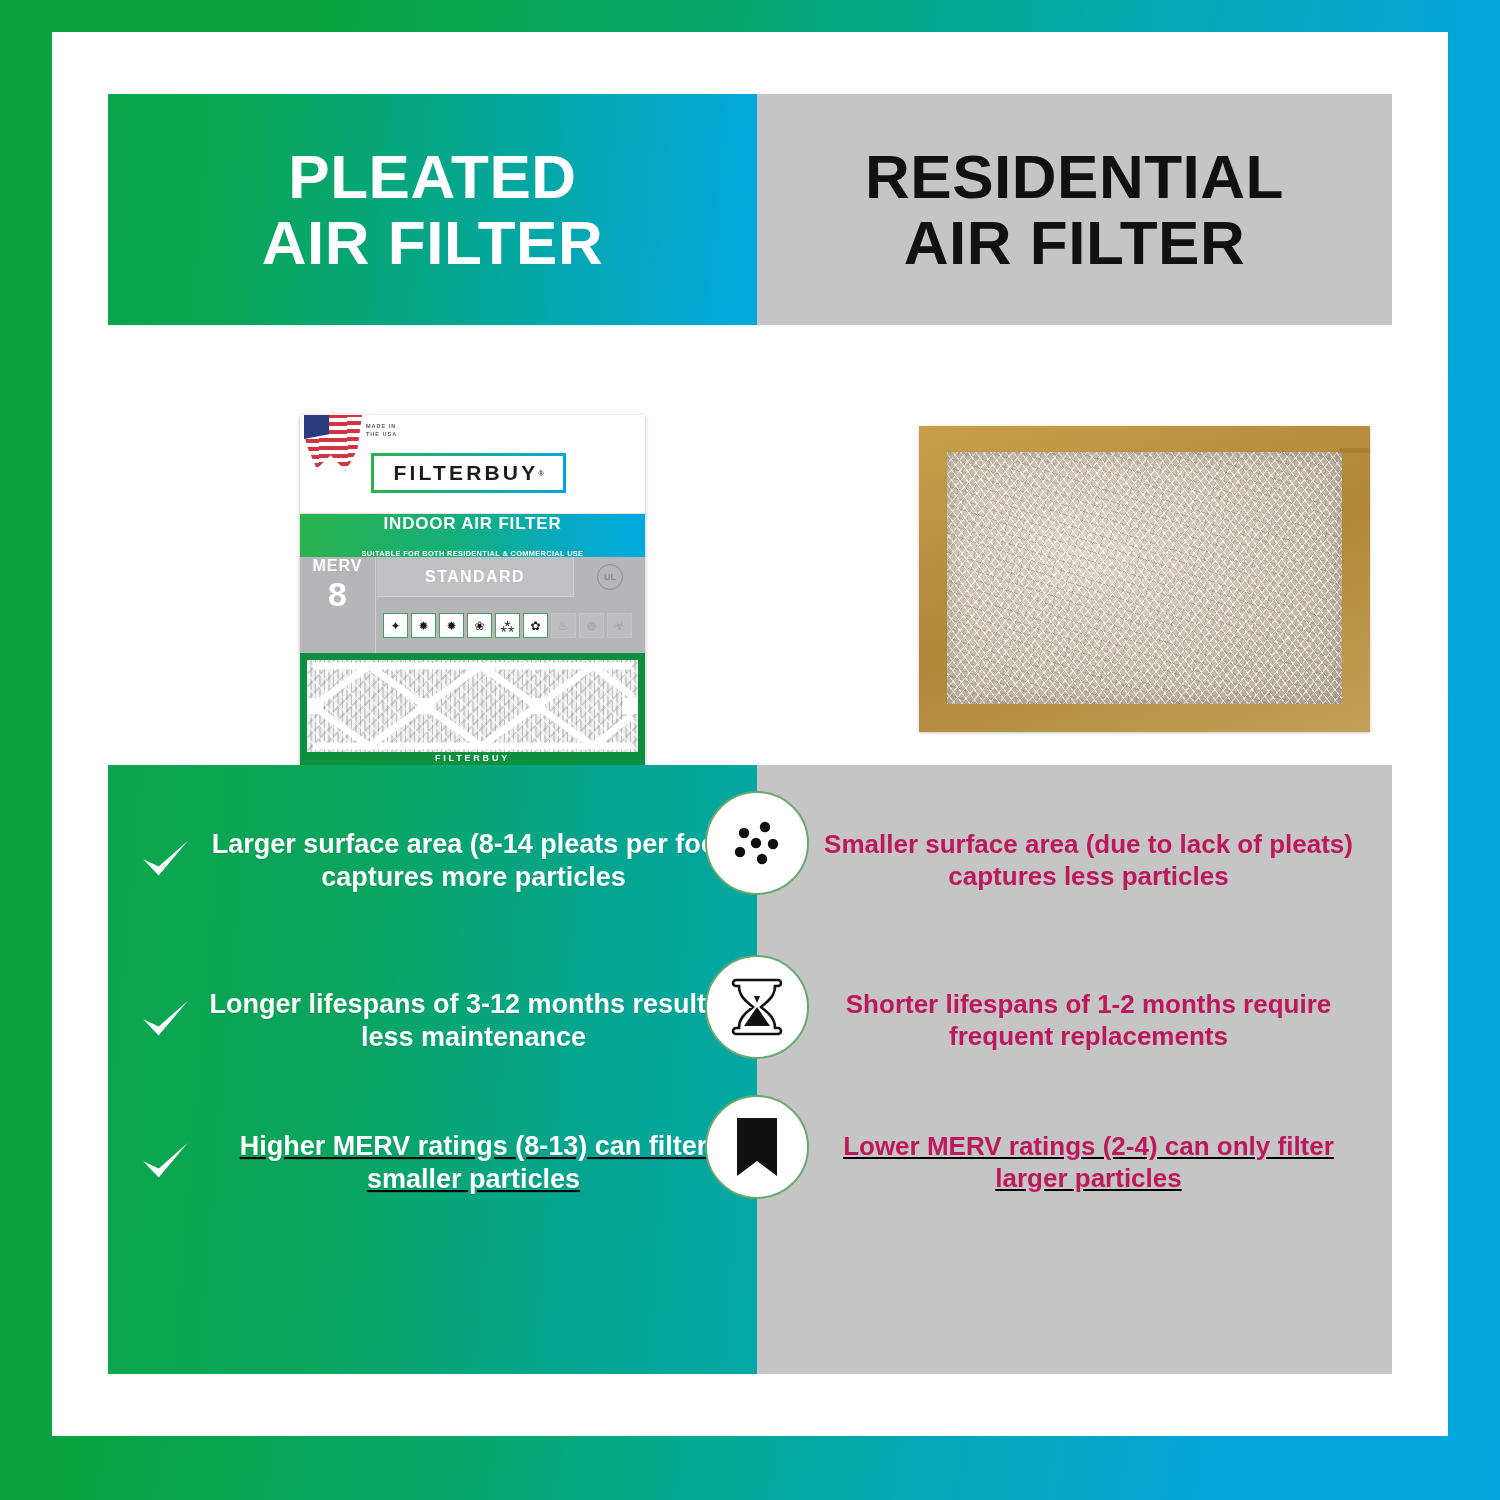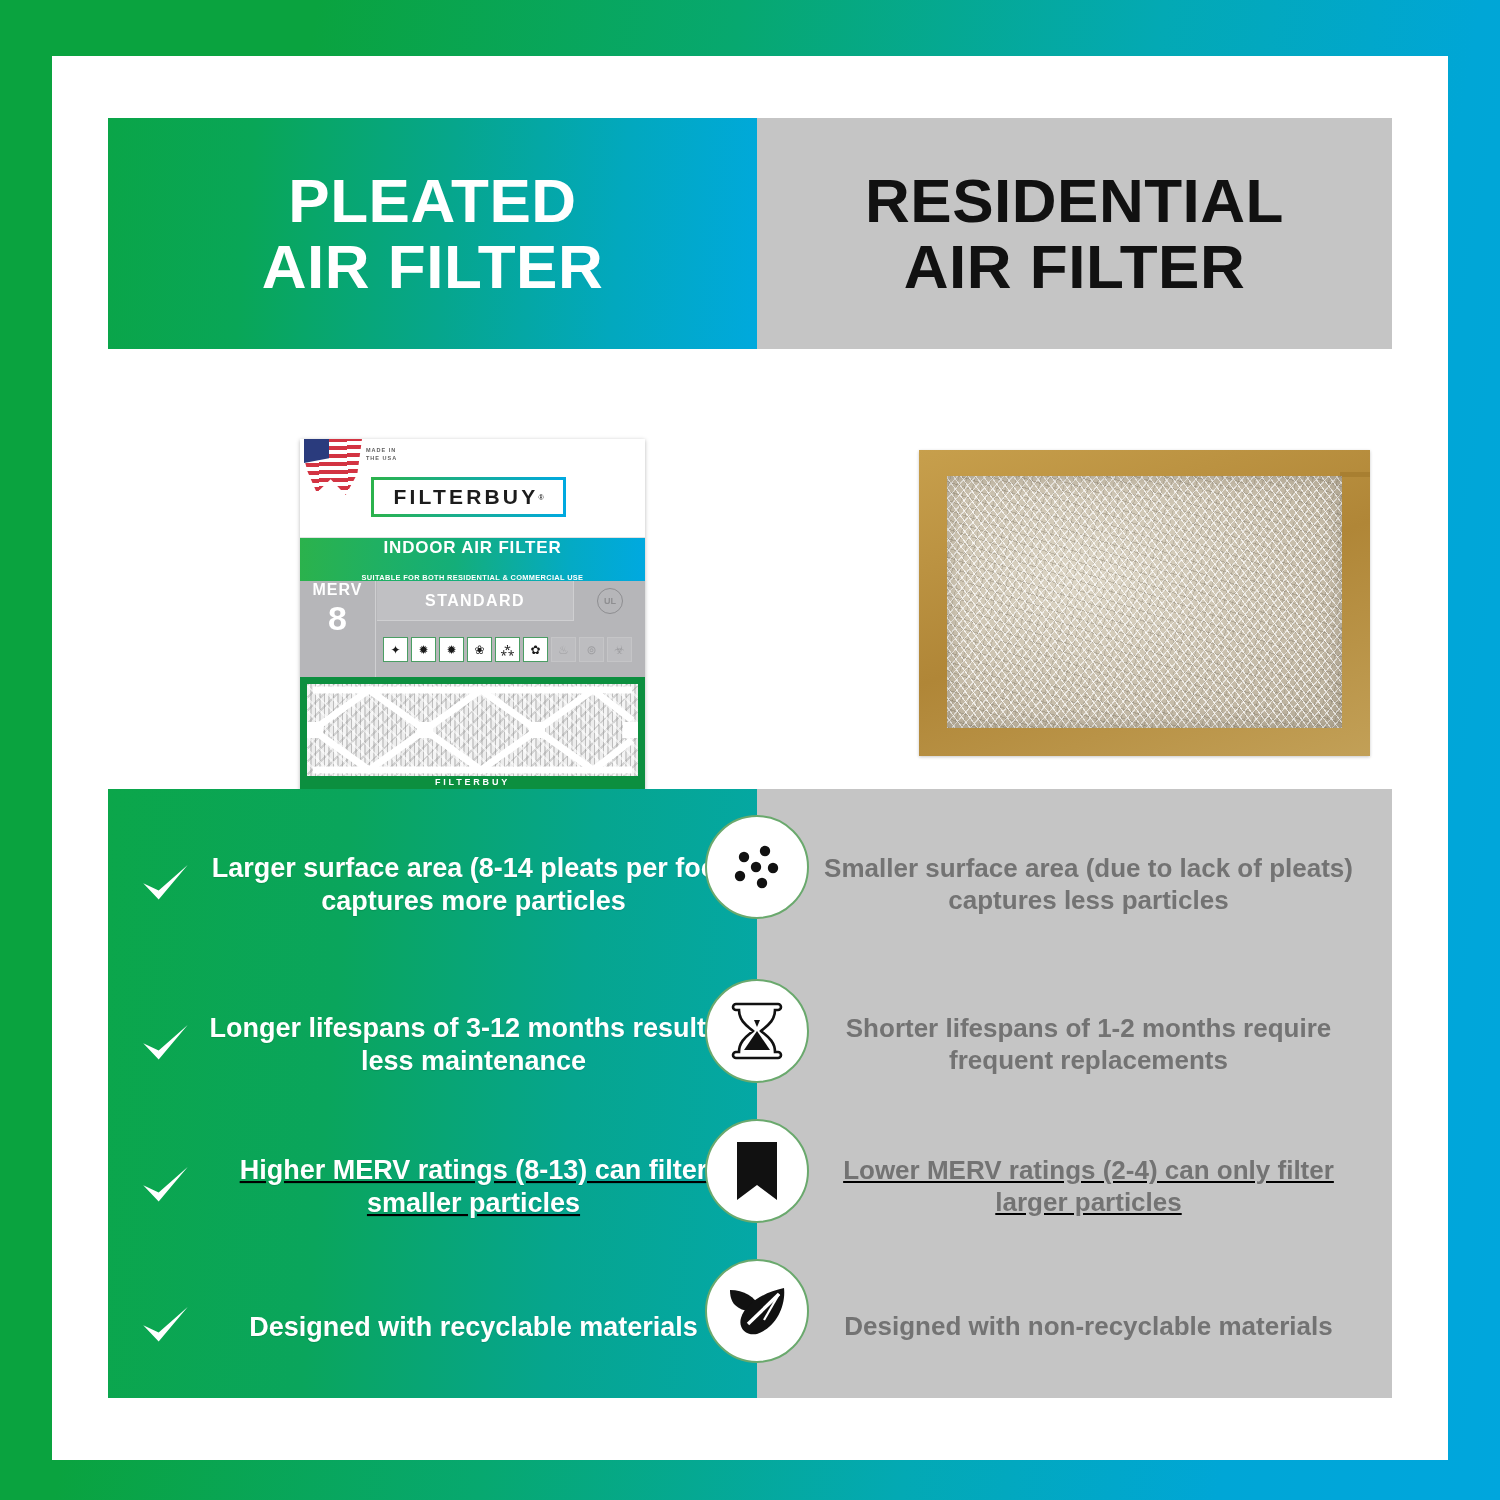--- a/index.html
+++ b/index.html
@@ -11,21 +11,21 @@
   }
 
   
   #page {
     position: relative;
     width: 1500px; height: 1500px;
     background: linear-gradient(100deg, #0aa33f 0%, #0aa33f 18%, #07a86f 42%, #03a9b4 66%, #00a6d6 84%, #00a6dd 100%);
   }
   #canvas {
     position: absolute;
-    left: 52px; top: 56px;
+    left: 52px; top: 32px;
     width: 1396px; height: 1404px;
     background: #ffffff;
   }
 
   
   .headers {
     position: absolute;
     left: 56px; top: 62px;
     width: 1284px; height: 231px;
     display: flex;
@@ -271,21 +271,21 @@
     margin-right: 12px;
   }
   .txt-left {
     flex: 1;
     color: #ffffff;
     font-size: 27px; font-weight: bold;
     line-height: 1.22; text-align: center;
     text-shadow: 0 1px 1px rgba(0,0,0,0.12);
   }
   .txt-right {
-    color: #737373;
+    color: #be185d;
     font-size: 26px; font-weight: bold;
     line-height: 1.22; text-align: center;
   }
   .row-icon {
     position: absolute;
     left: 649px;
     transform: translateX(-50%);
     width: 104px; height: 104px;
     border-radius: 50%;
     background: #ffffff;
@@ -447,37 +447,18 @@
           <div class="cell-right">
             <div class="txt-right">Lower MERV ratings (2-4) can only filter larger particles</div>
           </div>
           <div class="row-icon" style="top:2px;">
             <svg width="48" height="62" viewBox="0 0 48 62">
               <path d="M4 2 h40 v58 l-20 -15 l-20 15 z" fill="#111"></path>
             </svg>
           </div>
         </div>
 
-        <div class="row" style="top:468px; height:140px;">
-          <div class="cell-left">
-            <svg class="check" viewBox="0 0 64 64">
-              <path d="M8 30 L25 48 L57 10 L25 38 Z" fill="#ffffff"></path>
-            </svg>
-            <div class="txt-left">Designed with recyclable materials</div>
-          </div>
-          <div class="cell-right">
-            <div class="txt-right">Designed with non-recyclable materials</div>
-          </div>
-          <div class="row-icon" style="top:2px;">
-            <svg width="66" height="58" viewBox="0 0 66 58">
-              <path d="M6 8 C20 8 31 15 36 25 C30 31 18 30 11 23 C7 19 6 13 6 8 Z" fill="#111"></path>
-              <path d="M60 6 C62 24 52 46 33 52 C22 54 14 46 17 36 C21 22 40 10 60 6 Z" fill="#111"></path>
-              <path d="M55 12 L24 42" stroke="#ffffff" stroke-width="3.4" fill="none"></path>
-              <path d="M55 12 L40 38" stroke="#ffffff" stroke-width="2.2" fill="none"></path>
-            </svg>
-          </div>
-        </div>
 
       </div>
     </div>
 
   </div>
 </div>
 
 </body></html>

